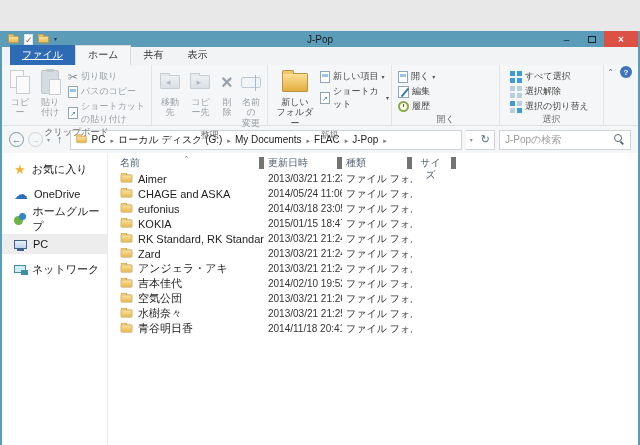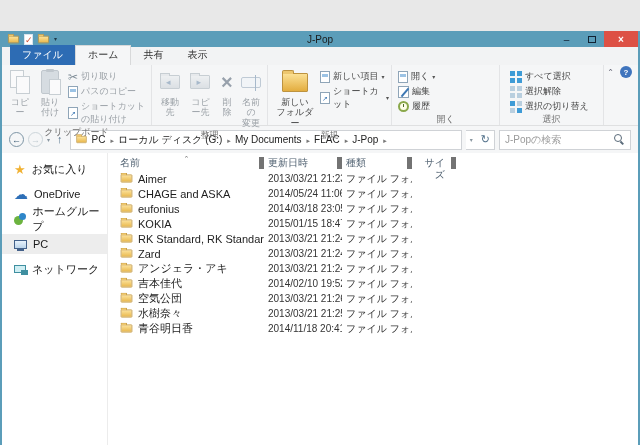--- a/index.html
+++ b/index.html
@@ -14,21 +14,21 @@
   .caret { font-size:6px; color:#1d3a4a; line-height:1; }
   .title { position:absolute; left:0; right:0; text-align:center; font-size:10px; color:#1a1a1a; pointer-events:none; }
   .wcontrols { margin-left:auto; display:flex; align-items:stretch; height:16px; position:relative; z-index:2; }
   .wbtn { width:25px; display:flex; align-items:center; justify-content:center; font-size:10px; color:#123; }
   .wbtn.max i { width:8px; height:7px; border:1px solid #123; display:block; }
   .wbtn.close { width:34px; background:#dd5145; color:#fff; font-size:10px; font-weight:bold; }
 
   
   .tabrow { height:18px; background:#f2f3f4; display:flex; align-items:flex-end; flex:none; position:relative; }
   .tab { padding:2px 12px 3px; font-size:10px; color:#333; }
-  .tab.file { background:#2d6cb4; color:#fff; margin-left:8px; padding:3px 12px; }
+  .tab.file { background:#2d6cb4; color:#fff; margin-left:8px; padding:3px 12px;text-decoration:underline; }
   .tab.active { background:#f5f6f7; border:1px solid #d8d9da; border-bottom:none; }
 
   
   .ribbon { height:61px; background:#f5f6f7; border-bottom:1px solid #dfe0e1; display:flex; flex:none; position:relative; }
   .rgroup { display:flex; flex-direction:column; border-right:1px solid #e3e4e6; flex:none; }
   .rbody { flex:1; display:flex; align-items:flex-start; padding:3px 2px 0 4px; }
   .glabel { text-align:center; font-size:9px; color:#6d6d6d; padding-bottom:2px; }
   .bigbtn { display:flex; flex-direction:column; align-items:center; padding:1px 4px; }
   .bigbtn .blbl { font-size:9px; color:#444; text-align:center; white-space:pre-line; line-height:1.15; margin-top:2px; }
   .bigbtn.disabled .blbl, .smbtn.disabled span.t { color:#9aa0a6; }
@@ -113,21 +113,21 @@
 
   
   .main { flex:1; display:flex; background:#fff; overflow:hidden; }
   .sidebar { width:106px; flex:none; border-right:1px solid #ececec; padding-top:6px; }
   .snav { display:flex; align-items:center; gap:6px; height:20px; padding-left:12px; margin-bottom:5px; font-size:11px; color:#1a1a1a; }
   .snav.selected { background:#ededed; }
   .filelist { flex:1; padding-top:2px; position:relative; }
   .cols { display:flex; height:16px; font-size:10px; color:#4f6070; align-items:center; }
   .col { padding-left:4px; border-right:5px solid #737373; height:12px; line-height:12px; position:relative; }
   .col.name { width:156px; padding-left:12px; }
-  .col.date { width:78px; } .col.type { width:70px; } .col.size { width:44px; text-align:right; padding-right:6px; }
+  .col.date { width:78px; } .col.type { width:70px; } .col.size { width:44px; text-align:center; padding-right:6px; }
   .sortmark { position:absolute; top:-4px; left:50%; font-size:7px; color:#777; }
   .rows { font-size:11px; color:#1e1e1e; }
   .row { display:flex; height:15px; align-items:center; }
   .cell { overflow:hidden; white-space:nowrap; }
   .cell.name { width:156px; padding-left:12px; display:flex; align-items:center; gap:5px; }
   .cell.name .fold-sm { transform:scale(.9); }
   .cell.date { width:78px; padding-left:4px; font-size:10px; color:#333; }
   .cell.type { width:70px; padding-left:4px; font-size:10px; color:#333; }
   .cell.size { width:44px; text-align:right; padding-right:6px; font-size:10px; color:#333; }
 

